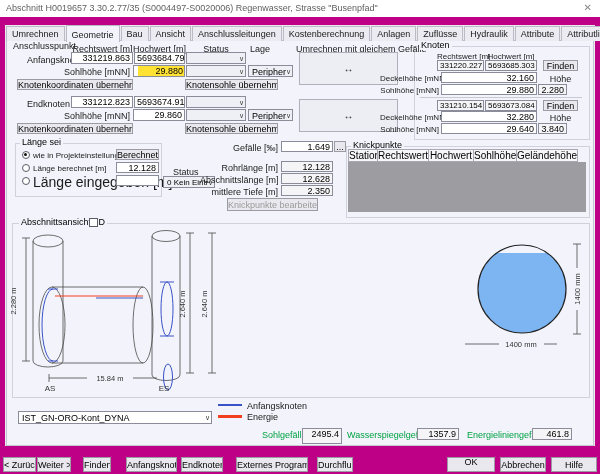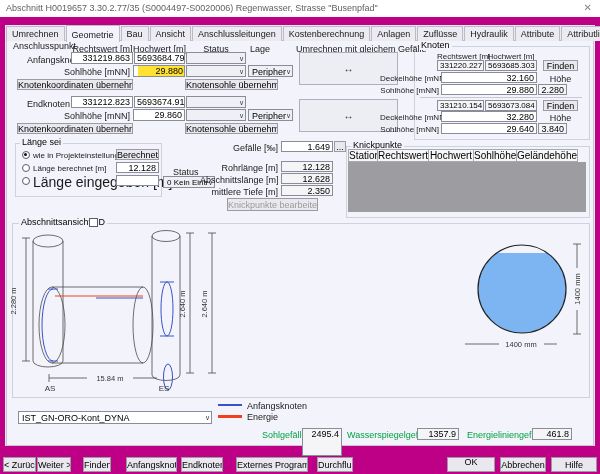--- a/index.html
+++ b/index.html
@@ -265,21 +265,21 @@
     </g>
   </svg>
 
   <div class="combo" style="left:18px;top:411px;width:194px;height:13px;background:#fff;"><span>IST_GN-ORO-Kont_DYNA</span><span class="arr">∨</span></div>
   <div class="legline" style="left:218px;top:404px;width:24px;height:2px;background:#3a52c8;"></div>
   <div class="lbl" style="left:247px;top:401px;">Anfangsknoten</div>
   <div class="legline" style="left:218px;top:415px;width:24px;height:3px;background:#f2401f;"></div>
   <div class="lbl" style="left:247px;top:412px;">Energie</div>
 
   <div class="lbl green" style="left:262px;top:430px;">Sohlgefälle</div>
-  <div class="fld ro" style="left:302px;top:428px;width:40px;height:28px;">2495.4</div>
+  <div class="fld ro" style="left:302px;top:428px;width:40px;height:16px;">2495.4</div>
   <div class="lbl green" style="left:347px;top:430px;">Wasserspiegelgefälle</div>
   <div class="fld ro" style="left:417px;top:428px;width:42px;height:12px;">1357.9</div>
   <div class="lbl green" style="left:467px;top:430px;">Energieliniengefälle</div>
   <div class="fld ro" style="left:532px;top:428px;width:40px;height:12px;">461.8</div>
 
   <div class="btn" style="left:3px;top:457px;width:33px;height:15px;padding-top:3px;">&lt; Zurück</div>
   <div class="btn" style="left:37px;top:457px;width:34px;height:15px;padding-top:3px;">Weiter &gt;</div>
   <div class="btn" style="left:83px;top:457px;width:28px;height:15px;padding-top:3px;">Finden</div>
   <div class="btn" style="left:126px;top:457px;width:51px;height:15px;padding-top:3px;">Anfangsknoten</div>
   <div class="btn" style="left:181px;top:457px;width:42px;height:15px;padding-top:3px;">Endknoten</div>

